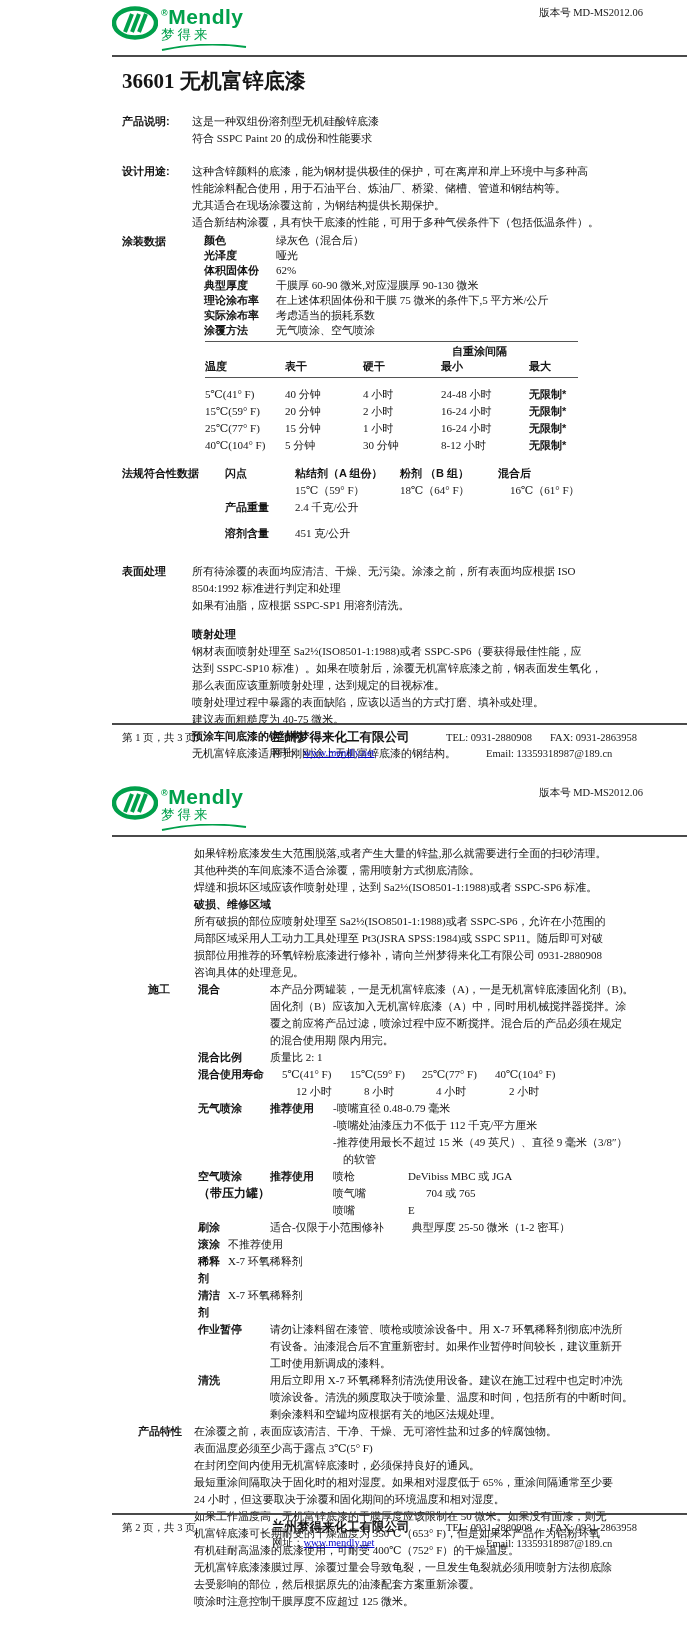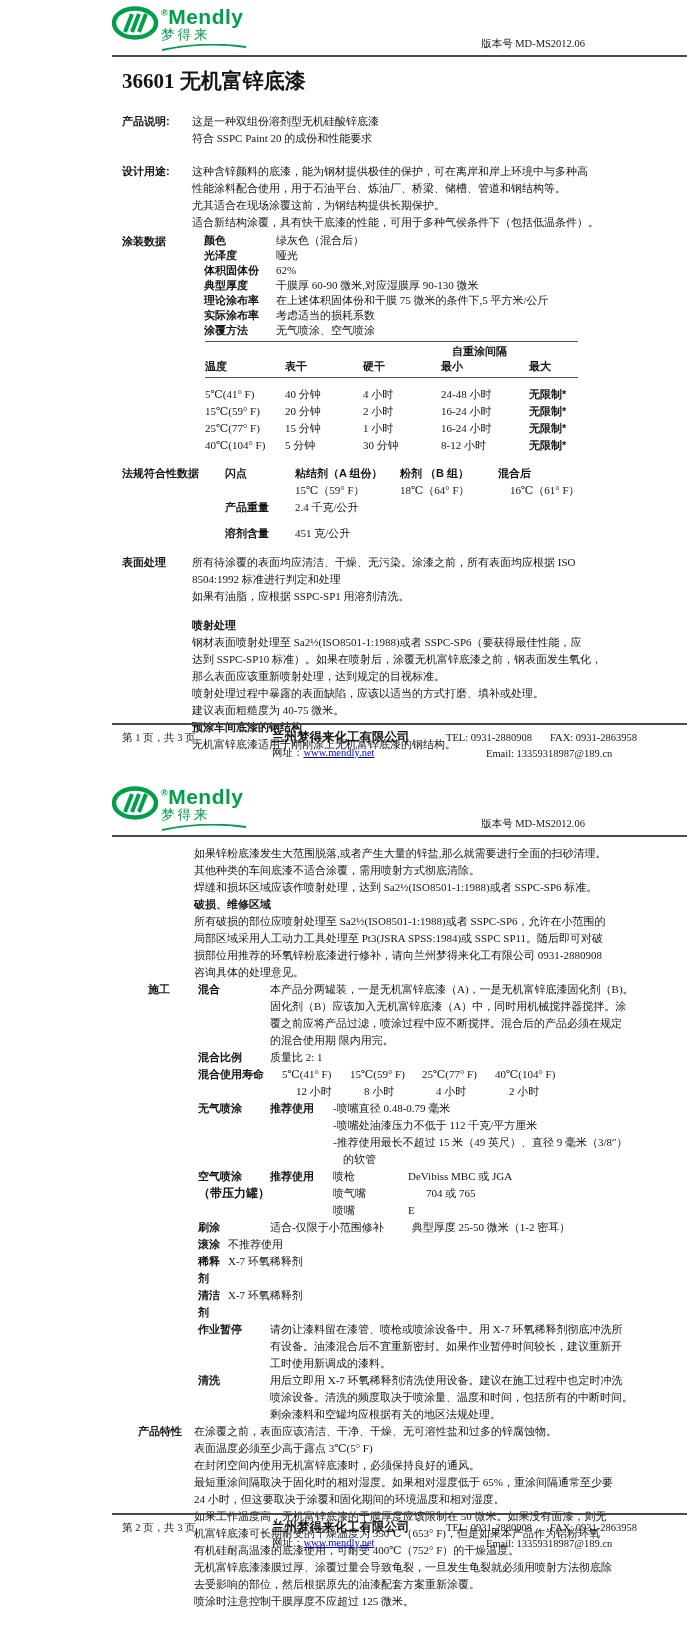--- a/index.html
+++ b/index.html
@@ -5,21 +5,21 @@
   html,body{margin:0;padding:0}
   body{
     width:687px;height:1638px;background:#ffffff;color:#151515;
     font-family:"Liberation Serif","DejaVu Serif",serif;font-size:11px;
   }
   .page{position:relative;width:687px;background:#fff}
   .p1{height:772px}
   .p2{height:790px}
 
   
-  .hdr{display:flex;justify-content:space-between;align-items:flex-end;padding:6px 102px 2px 112px}
+  .hdr{display:flex;justify-content:space-between;align-items:flex-start;padding:6px 44px 2px 112px}
   .p2 .hdr{padding-top:14px}
   .brand{display:flex;align-items:flex-start;gap:3px}
   .logo ellipse,.logo path{stroke:var(--brand_green,#00a04b);fill:none}
   .btxt{line-height:1}
   .ben{font-family:"Liberation Sans","DejaVu Sans",sans-serif;font-weight:bold;
        color:var(--brand_green,#00a04b);font-size:21px;letter-spacing:.5px}
   .reg{font-size:9px;vertical-align:super;color:var(--brand_green,#00a04b);font-weight:bold}
   .bcn{font-family:"Liberation Sans","DejaVu Sans",sans-serif;font-weight:normal;
        color:var(--brand_green,#00a04b);font-size:13.5px;letter-spacing:3px;margin-top:1px}
   .swoosh path{stroke:var(--brand_green,#00a04b);fill:none}
@@ -50,21 +50,21 @@
 
   .s-reg{margin-top:11px}
   .rrow{display:flex;line-height:17px;white-space:nowrap}
   .rlab{width:103px;flex-shrink:0}
   .rc1{width:70px;flex-shrink:0}
   .rc2{width:105px;flex-shrink:0}
   .rc3{width:98px;flex-shrink:0}
   .pl12{padding-left:12px}
   .gap9{height:9px}
   .gap12{height:12px}
-  .s-surf{margin-top:12px}
+  .s-surf{margin-top:21px}
 
   
   .pfoot{position:absolute;left:0;right:0;bottom:10px}
   .frule{border-top:2px solid #4a4a4a;margin-left:112px;margin-bottom:5px}
   .fbody{display:flex;margin-left:122px;font-size:10.5px;line-height:16px}
   .fpage{width:150px;flex-shrink:0}
   .fmid{width:160px;flex-shrink:0;text-align:left}
   .fco{font-size:12.5px;font-weight:bold;line-height:15px}
   .flink{color:var(--link_blue,#0000cc);text-decoration:underline}
   .fright{margin-left:14px;white-space:nowrap}

